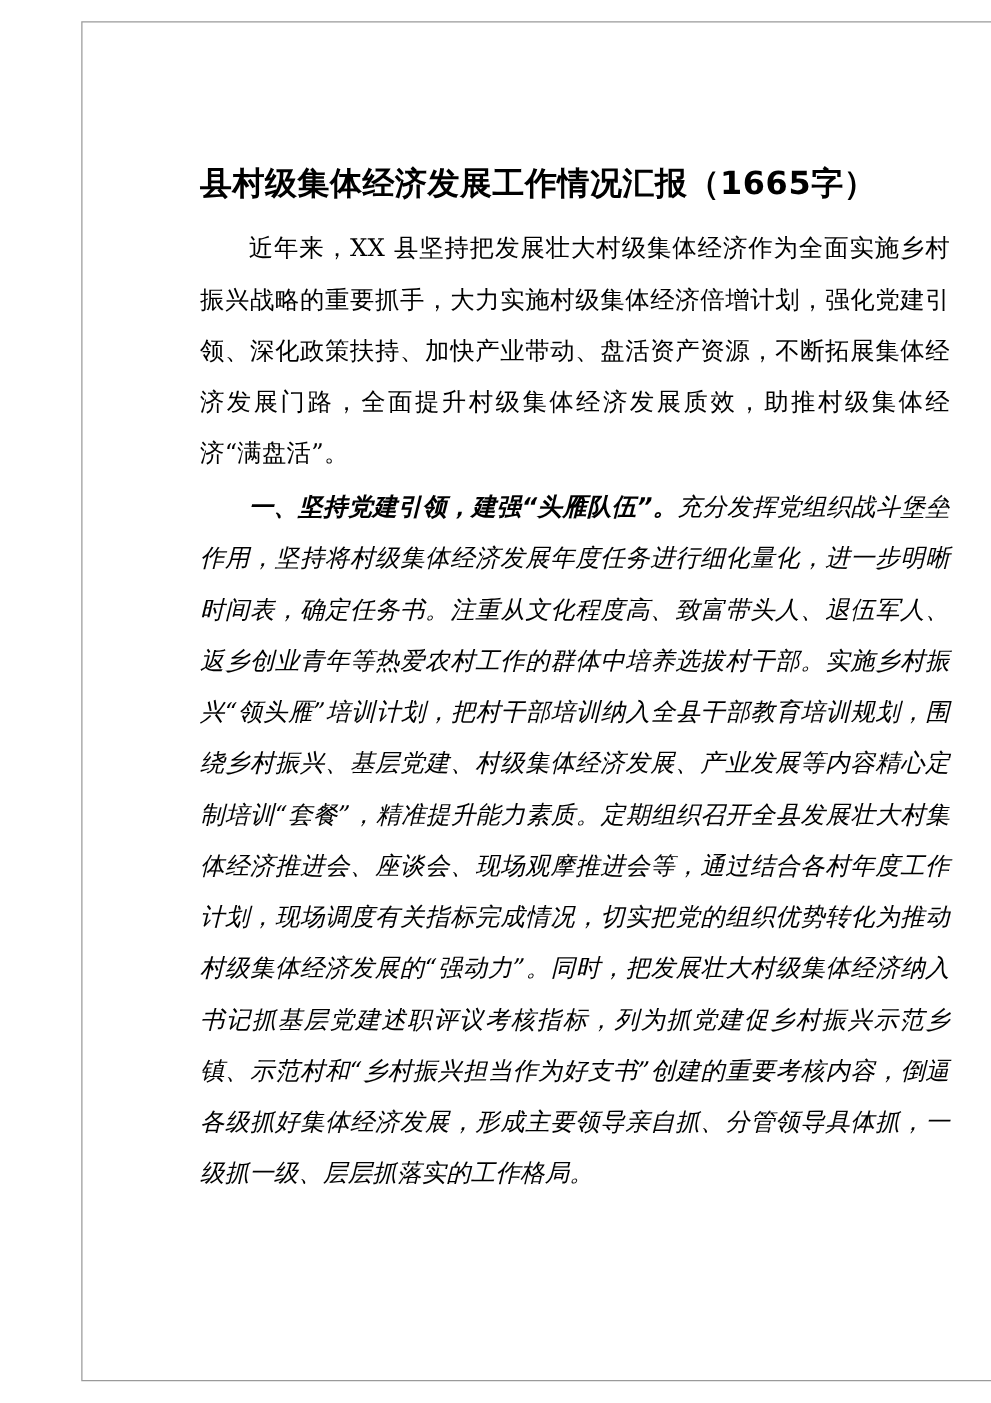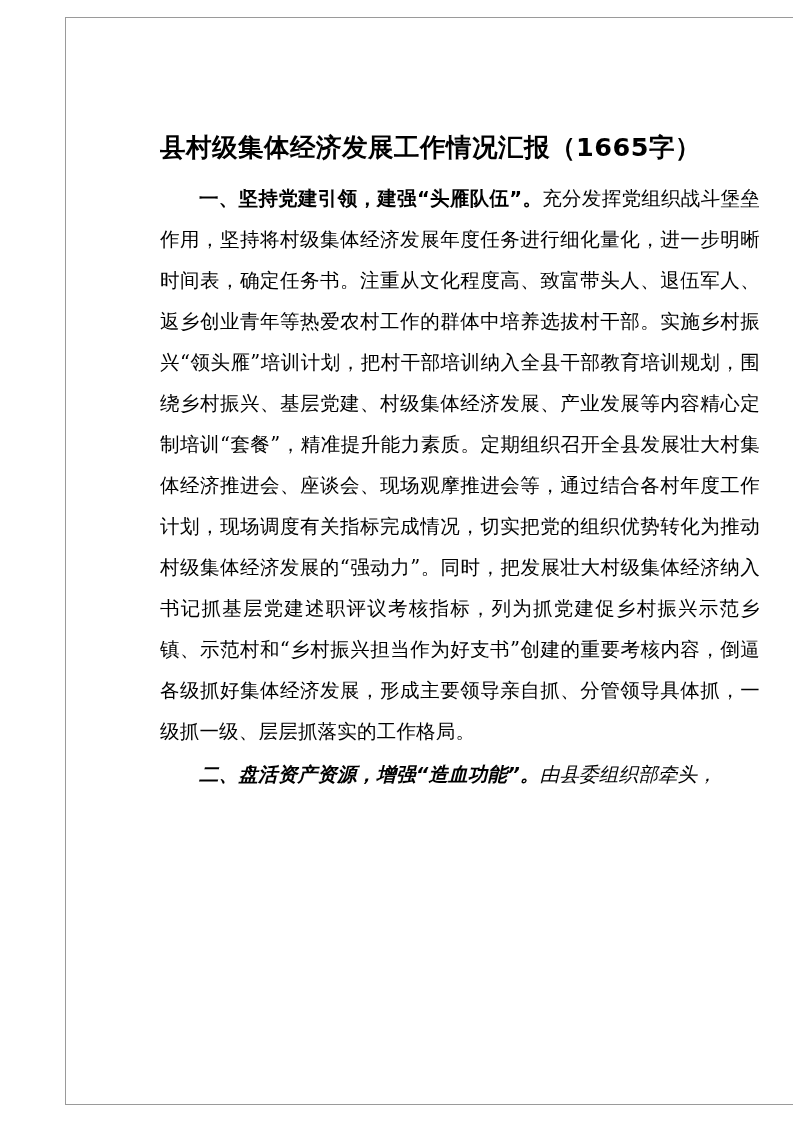--- a/index.html
+++ b/index.html
@@ -73,23 +73,23 @@
 </head>
 <body>
 
 <div class="page">
   <div class="page-border"></div>
 
   <div class="content">
 
     <h1 class="doc-title">县村级集体经济发展工作情况汇报（1665字）</h1>
 
+    <p class="para">
+      <span class="run">近年来，XX 县坚持把发展壮大村级集体经济作为全面实施乡村振兴战略的重要抓手，大力实施村级集体经济倍增计划，强化党建引领、深化政策扶持、加快产业带动、盘活资产资源，不断拓展集体经济发展门路，全面提升村级集体经济发展质效，助推村级集体经济“满盘活”。</span>
+    </p>
 
     <p class="para">
       <span class="lead">一、坚持党建引领，建强“头雁队伍”。</span><span class="run">充分发挥党组织战斗堡垒作用，坚持将村级集体经济发展年度任务进行细化量化，进一步明晰时间表，确定任务书。注重从文化程度高、致富带头人、退伍军人、返乡创业青年等热爱农村工作的群体中培养选拔村干部。实施乡村振兴“领头雁”培训计划，把村干部培训纳入全县干部教育培训规划，围绕乡村振兴、基层党建、村级集体经济发展、产业发展等内容精心定制培训“套餐”，精准提升能力素质。定期组织召开全县发展壮大村集体经济推进会、座谈会、现场观摩推进会等，通过结合各村年度工作计划，现场调度有关指标完成情况，切实把党的组织优势转化为推动村级集体经济发展的“强动力”。同时，把发展壮大村级集体经济纳入书记抓基层党建述职评议考核指标，列为抓党建促乡村振兴示范乡镇、示范村和“乡村振兴担当作为好支书”创建的重要考核内容，倒逼各级抓好集体经济发展，形成主要领导亲自抓、分管领导具体抓，一级抓一级、层层抓落实的工作格局。</span>
     </p>
 
-    <p class="para">
-      <span class="lead">二、盘活资产资源，增强“造血功能”。</span><span class="run">由县委组织部牵头，</span>
-    </p>
 
   </div>
 </div>
 
 </body></html>

